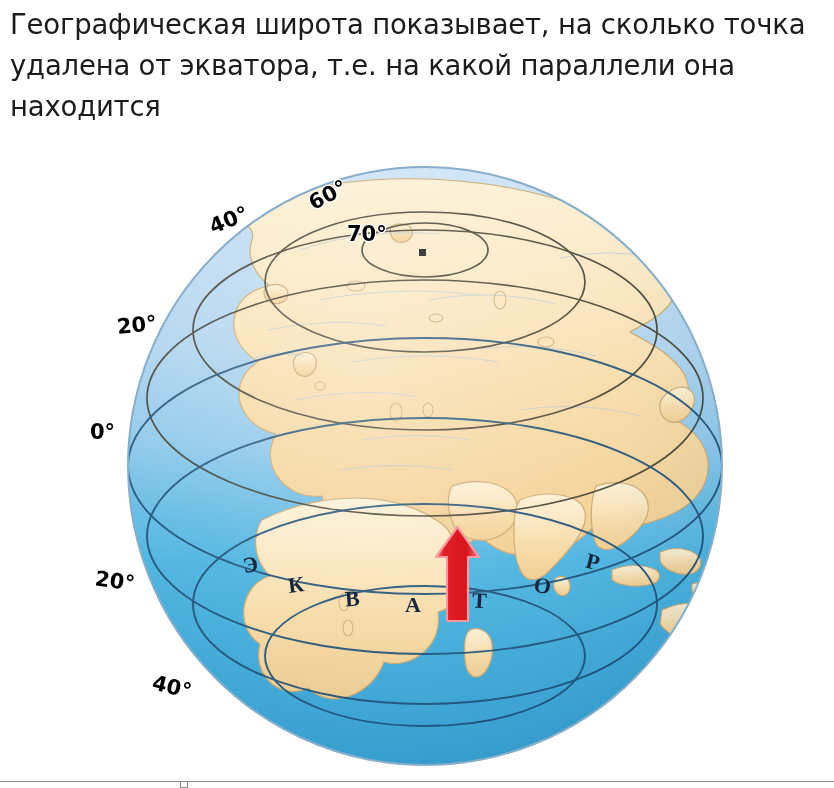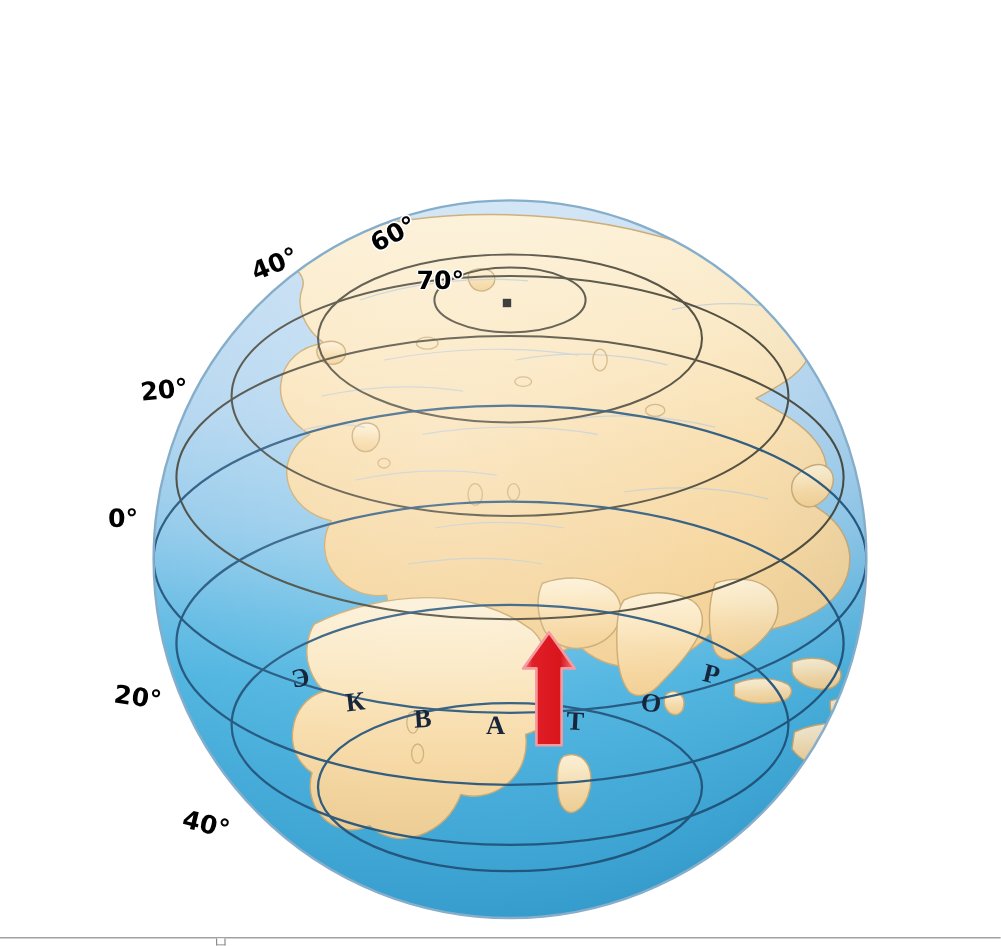--- a/index.html
+++ b/index.html
@@ -108,20 +108,21 @@
     font-weight: 700;
     font-size: 22px;
     white-space: nowrap;
   }
 </style>
 </head>
 <body>
 
 <div id="page">
 
+  <div id="caption">Географическая широта показывает, на сколько точка удалена от экватора, т.е. на какой параллели она находится</div>
 
   <div id="globe-stage">
 
     <svg id="globe-svg" width="834" height="788" viewBox="0 0 834 788">
       <defs>
 
         <clipPath id="sphereClip">
           <ellipse cx="425" cy="466" rx="297" ry="299"></ellipse>
         </clipPath>
 

